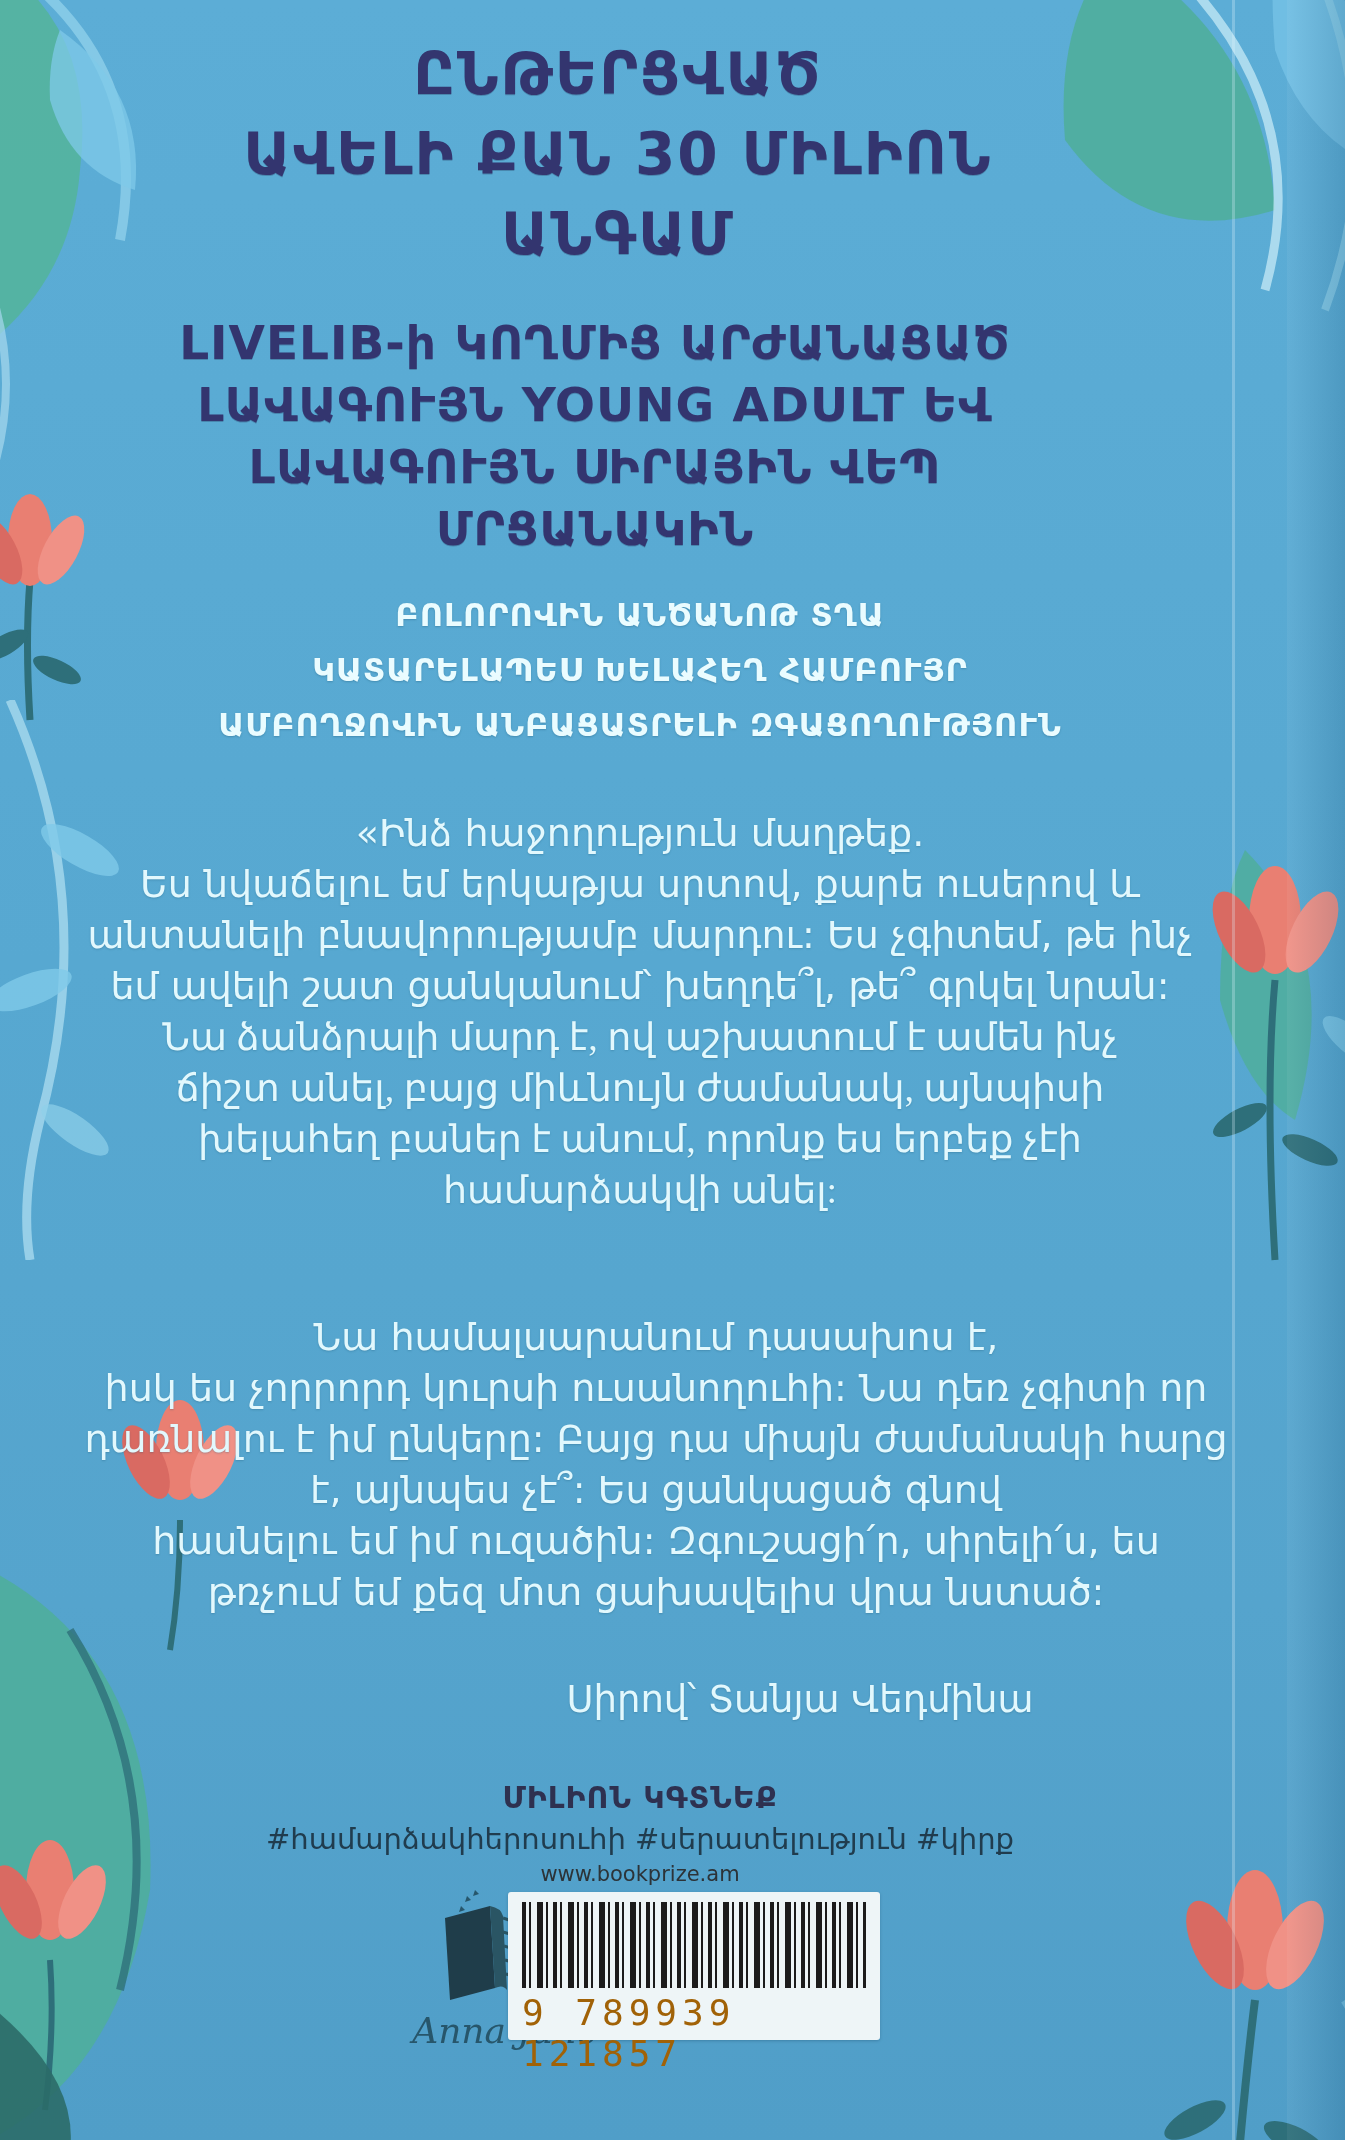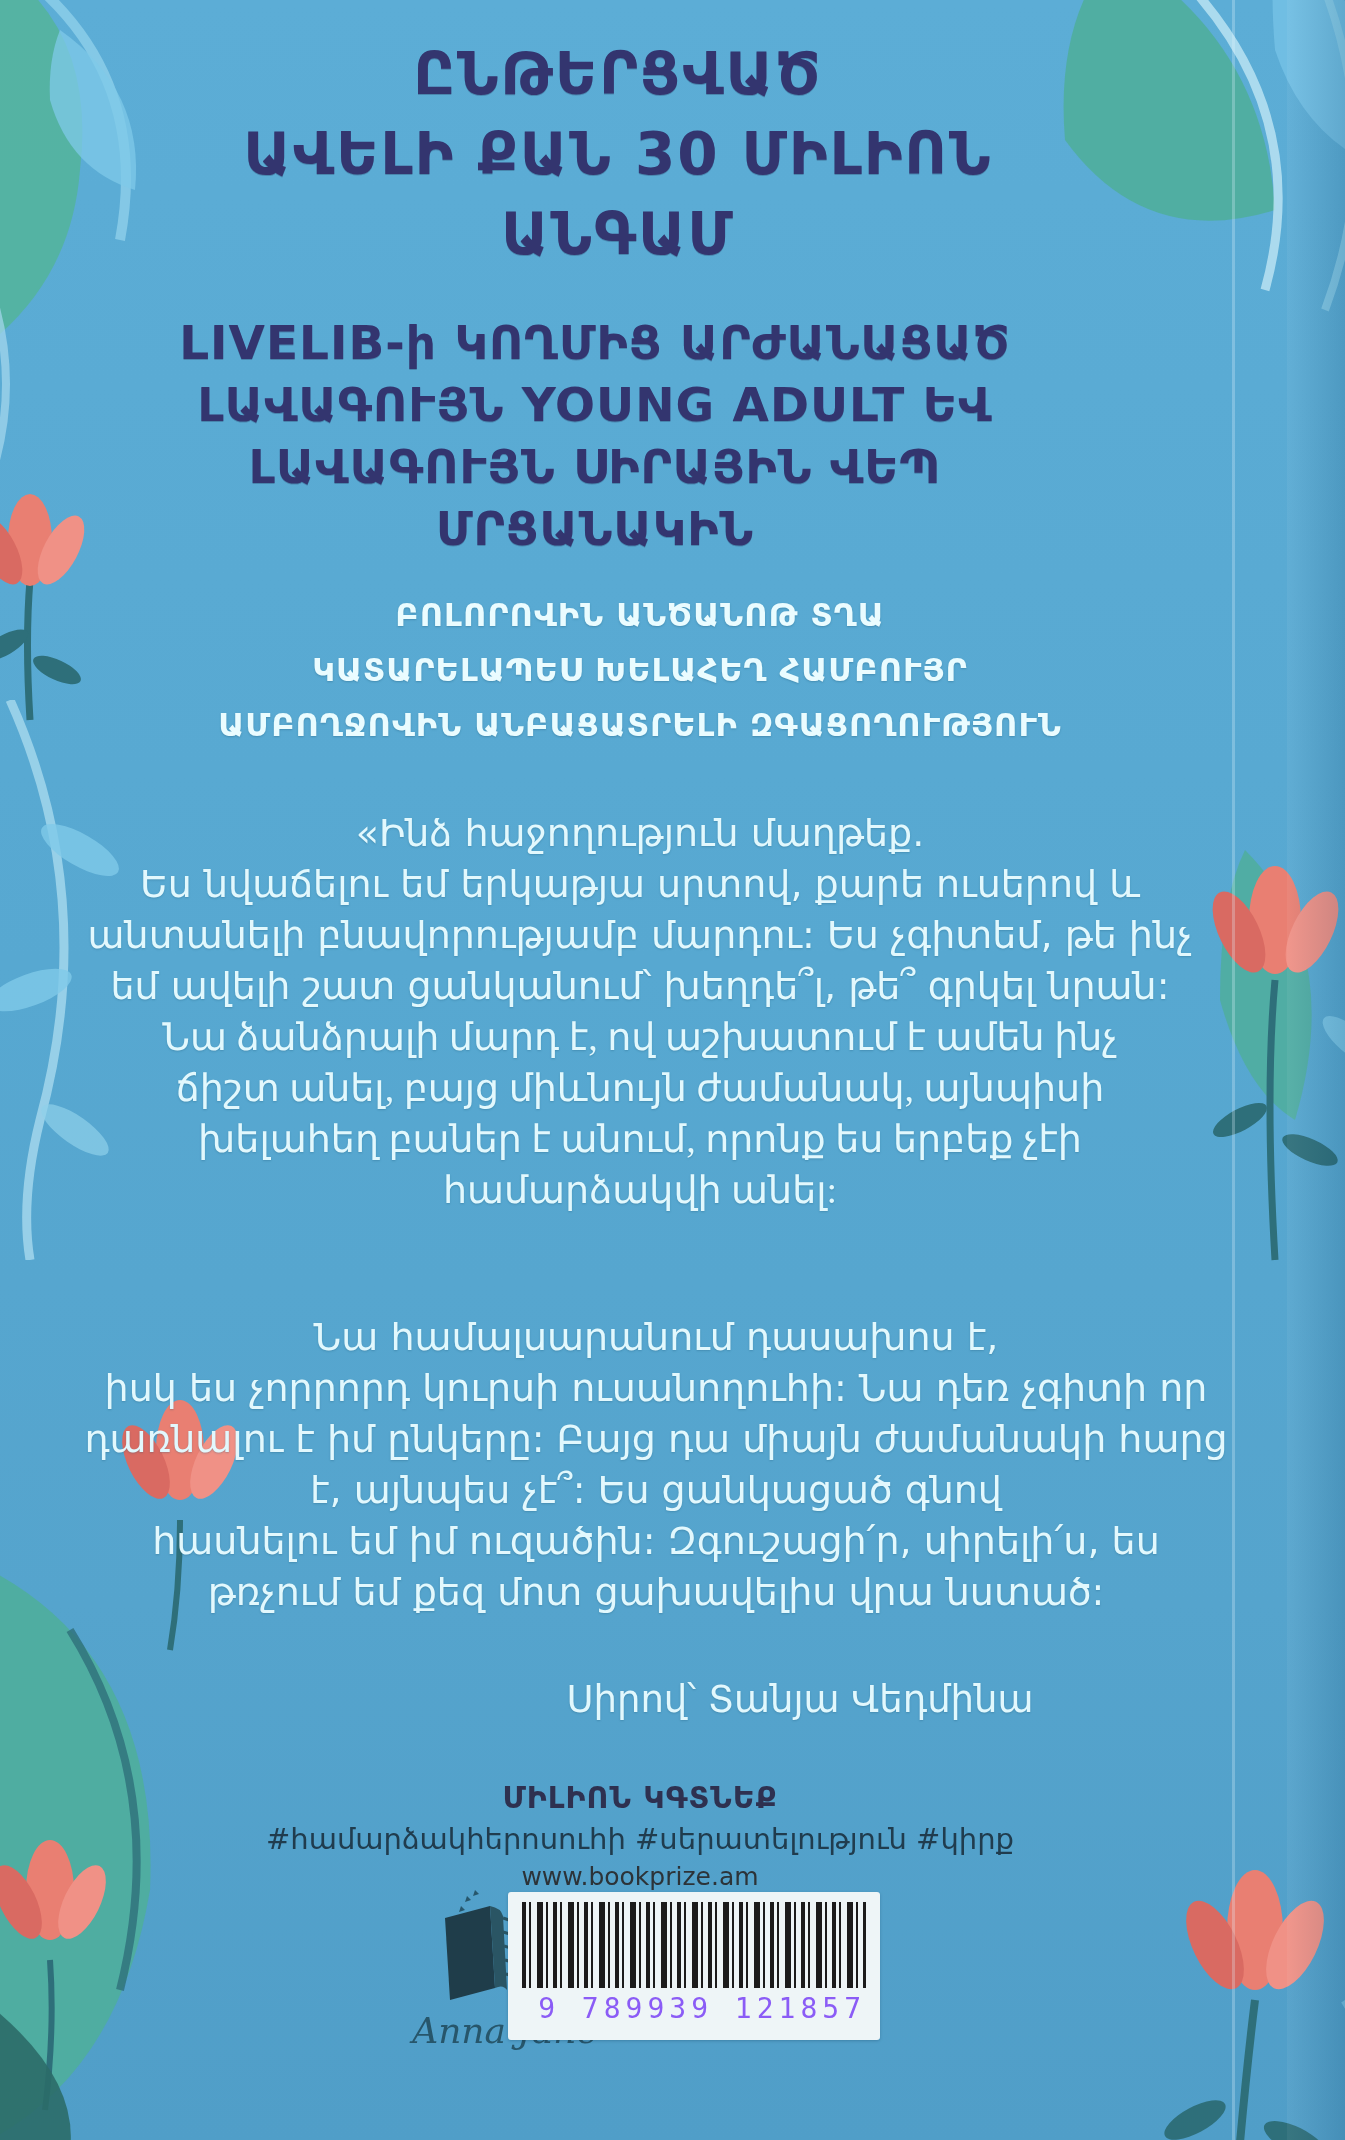--- a/index.html
+++ b/index.html
@@ -43,21 +43,21 @@
   .find-in-book{
     left:0;width:1280px;top:1780px;
     font-size:30px;font-weight:700;letter-spacing:1px;color:#2e3150;
   }
   .hashtags{
     left:0;width:1280px;top:1822px;
     font-size:29px;font-weight:400;color:#203c4e;
   }
   .website{
     left:0;width:1280px;top:1862px;
-    font-size:25px;font-weight:400;color:#2c3338;
+    font-size:21px;font-weight:400;color:#2c3338;
   }
   .logo{position:absolute;left:360px;top:1888px;width:290px;height:170px;z-index:5;text-align:center;}
   .logo svg{display:block;margin:0 auto;}
   .logo-name{
     font-family:"DejaVu Serif",serif;font-style:italic;
     font-size:36px;color:#27566b;margin-top:2px;
   }
   .barcode{
     position:absolute;left:508px;top:1892px;width:372px;height:148px;z-index:5;
     background:#eef5f7;border-radius:3px;box-shadow:0 1px 3px rgba(0,40,70,.25);
@@ -66,22 +66,22 @@
   .bars{
     height:86px;
     background:repeating-linear-gradient(90deg,
       #1c1c1c 0 4px,transparent 4px 7px,
       #1c1c1c 7px 9px,transparent 9px 15px,
       #1c1c1c 15px 21px,transparent 21px 24px,
       #1c1c1c 24px 26px,transparent 26px 31px);
   }
   .barcode-digits{
     font-family:"DejaVu Sans Mono",monospace;
-    font-size:28px;color:#8b5cf6;letter-spacing:5px;
-    text-align:right;margin-top:4px;
+    font-size:36px;color:#a16207;letter-spacing:5px;
+    text-align:left;margin-top:4px;
   }
   .edge-strip{
     position:absolute;top:0;right:0;width:58px;height:2140px;z-index:6;
     background:linear-gradient(90deg,rgba(255,255,255,.05),rgba(10,60,95,.16));
   }
   .edge-crease{
     position:absolute;top:0;right:110px;width:3px;height:2140px;z-index:6;
     background:rgba(225,245,255,.28);
   }
 </style>

